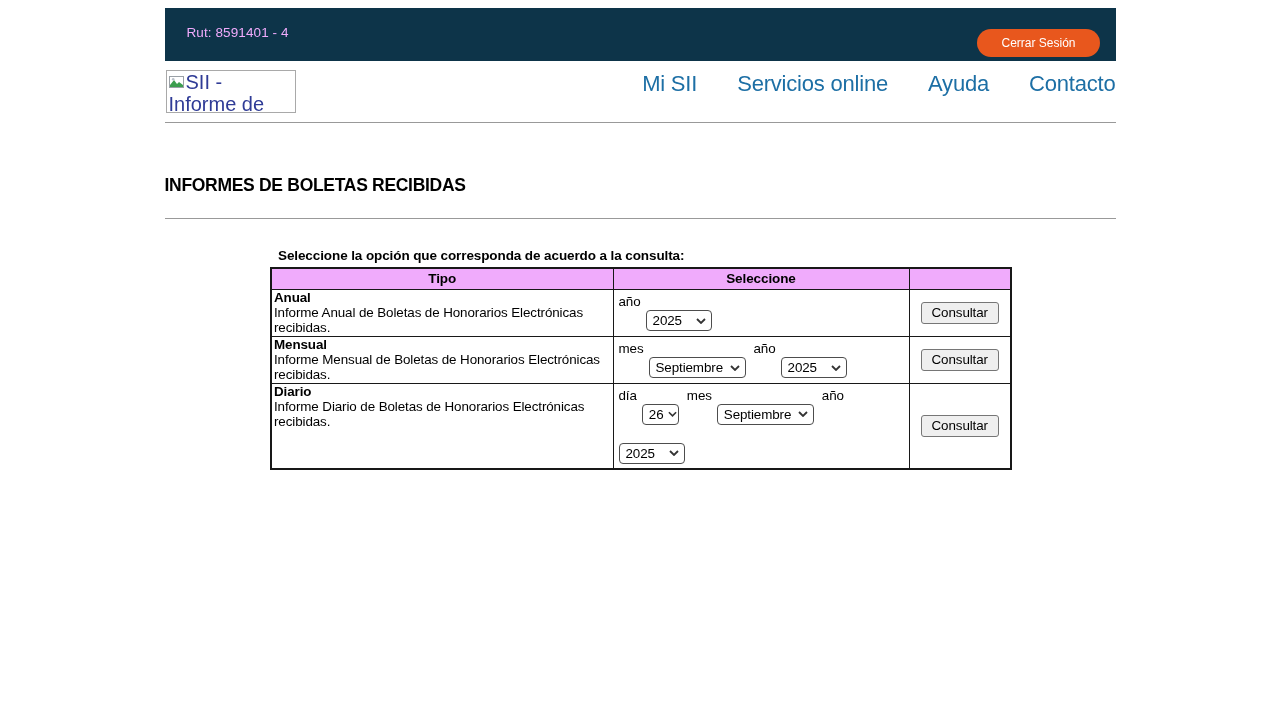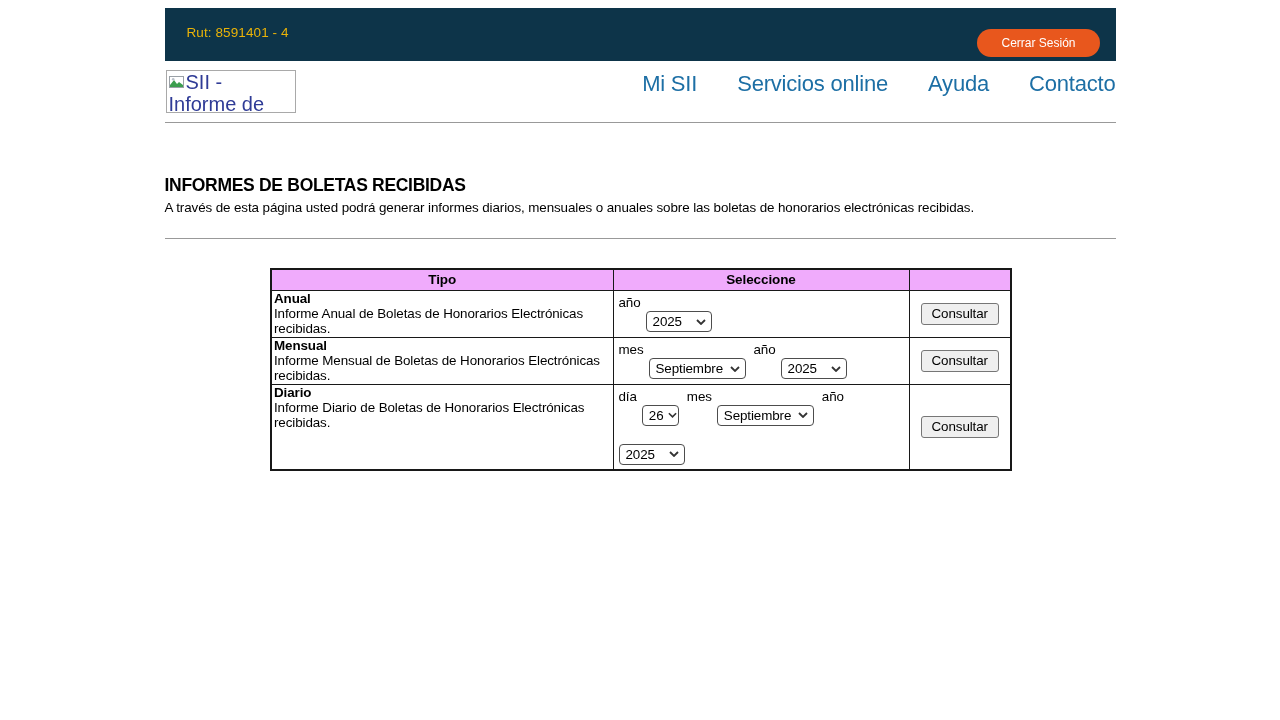--- a/index.html
+++ b/index.html
@@ -8,21 +8,21 @@
     font-family: "Liberation Sans", "DejaVu Sans", sans-serif;
     color: #000;
     width: 1280px;
     height: 720px;
     overflow: hidden;
   }
   .page { width: 951px; margin: 0 auto; padding-top: 8px; }
 
   
   .topbar { height: 53px; background: #0d3449; position: relative; }
-  .rut { position: absolute; left: 22px; top: 17px; color: #eab308; font-size: 13.5px; letter-spacing: 0.1px; }
+  .rut { position: absolute; left: 22px; top: 17px; color: #f0abfc; font-size: 13.5px; letter-spacing: 0.1px; }
   .logout-btn {
     position: absolute; right: 16px; top: 21px; height: 28px; padding: 0 24px;
     border: none; border-radius: 14px; background: #e8571d; color: #fff;
     font-size: 12px; font-family: inherit; cursor: pointer;
   }
 
   
   .header { position: relative; height: 62px; border-bottom: 1px solid #999; }
   .logo-box {
     position: absolute; left: 1px; top: 9px; width: 130px; height: 43px;
@@ -87,24 +87,24 @@
     <div class="nav">
       <a>Mi SII</a>
       <a>Servicios online</a>
       <a>Ayuda</a>
       <a>Contacto</a>
     </div>
   </div>
 
   <div class="main">
     <h1>INFORMES DE BOLETAS RECIBIDAS</h1>
-    <p class="desc">A través de esta página usted podrá generar informes diarios, mensuales o anuales sobre las boletas de honorarios electrónicas recibidas.</p>
     <hr class="sep">
 
     <div class="consulta">
+      <div class="caption">Seleccione la opción que corresponda de acuerdo a la consulta:</div>
 
       <table class="report">
         <colgroup>
             <col style="width:342px">
             <col style="width:296px">
             <col style="width:102px">
           </colgroup>
         <thead>
           <tr>
             <th>Tipo</th>

